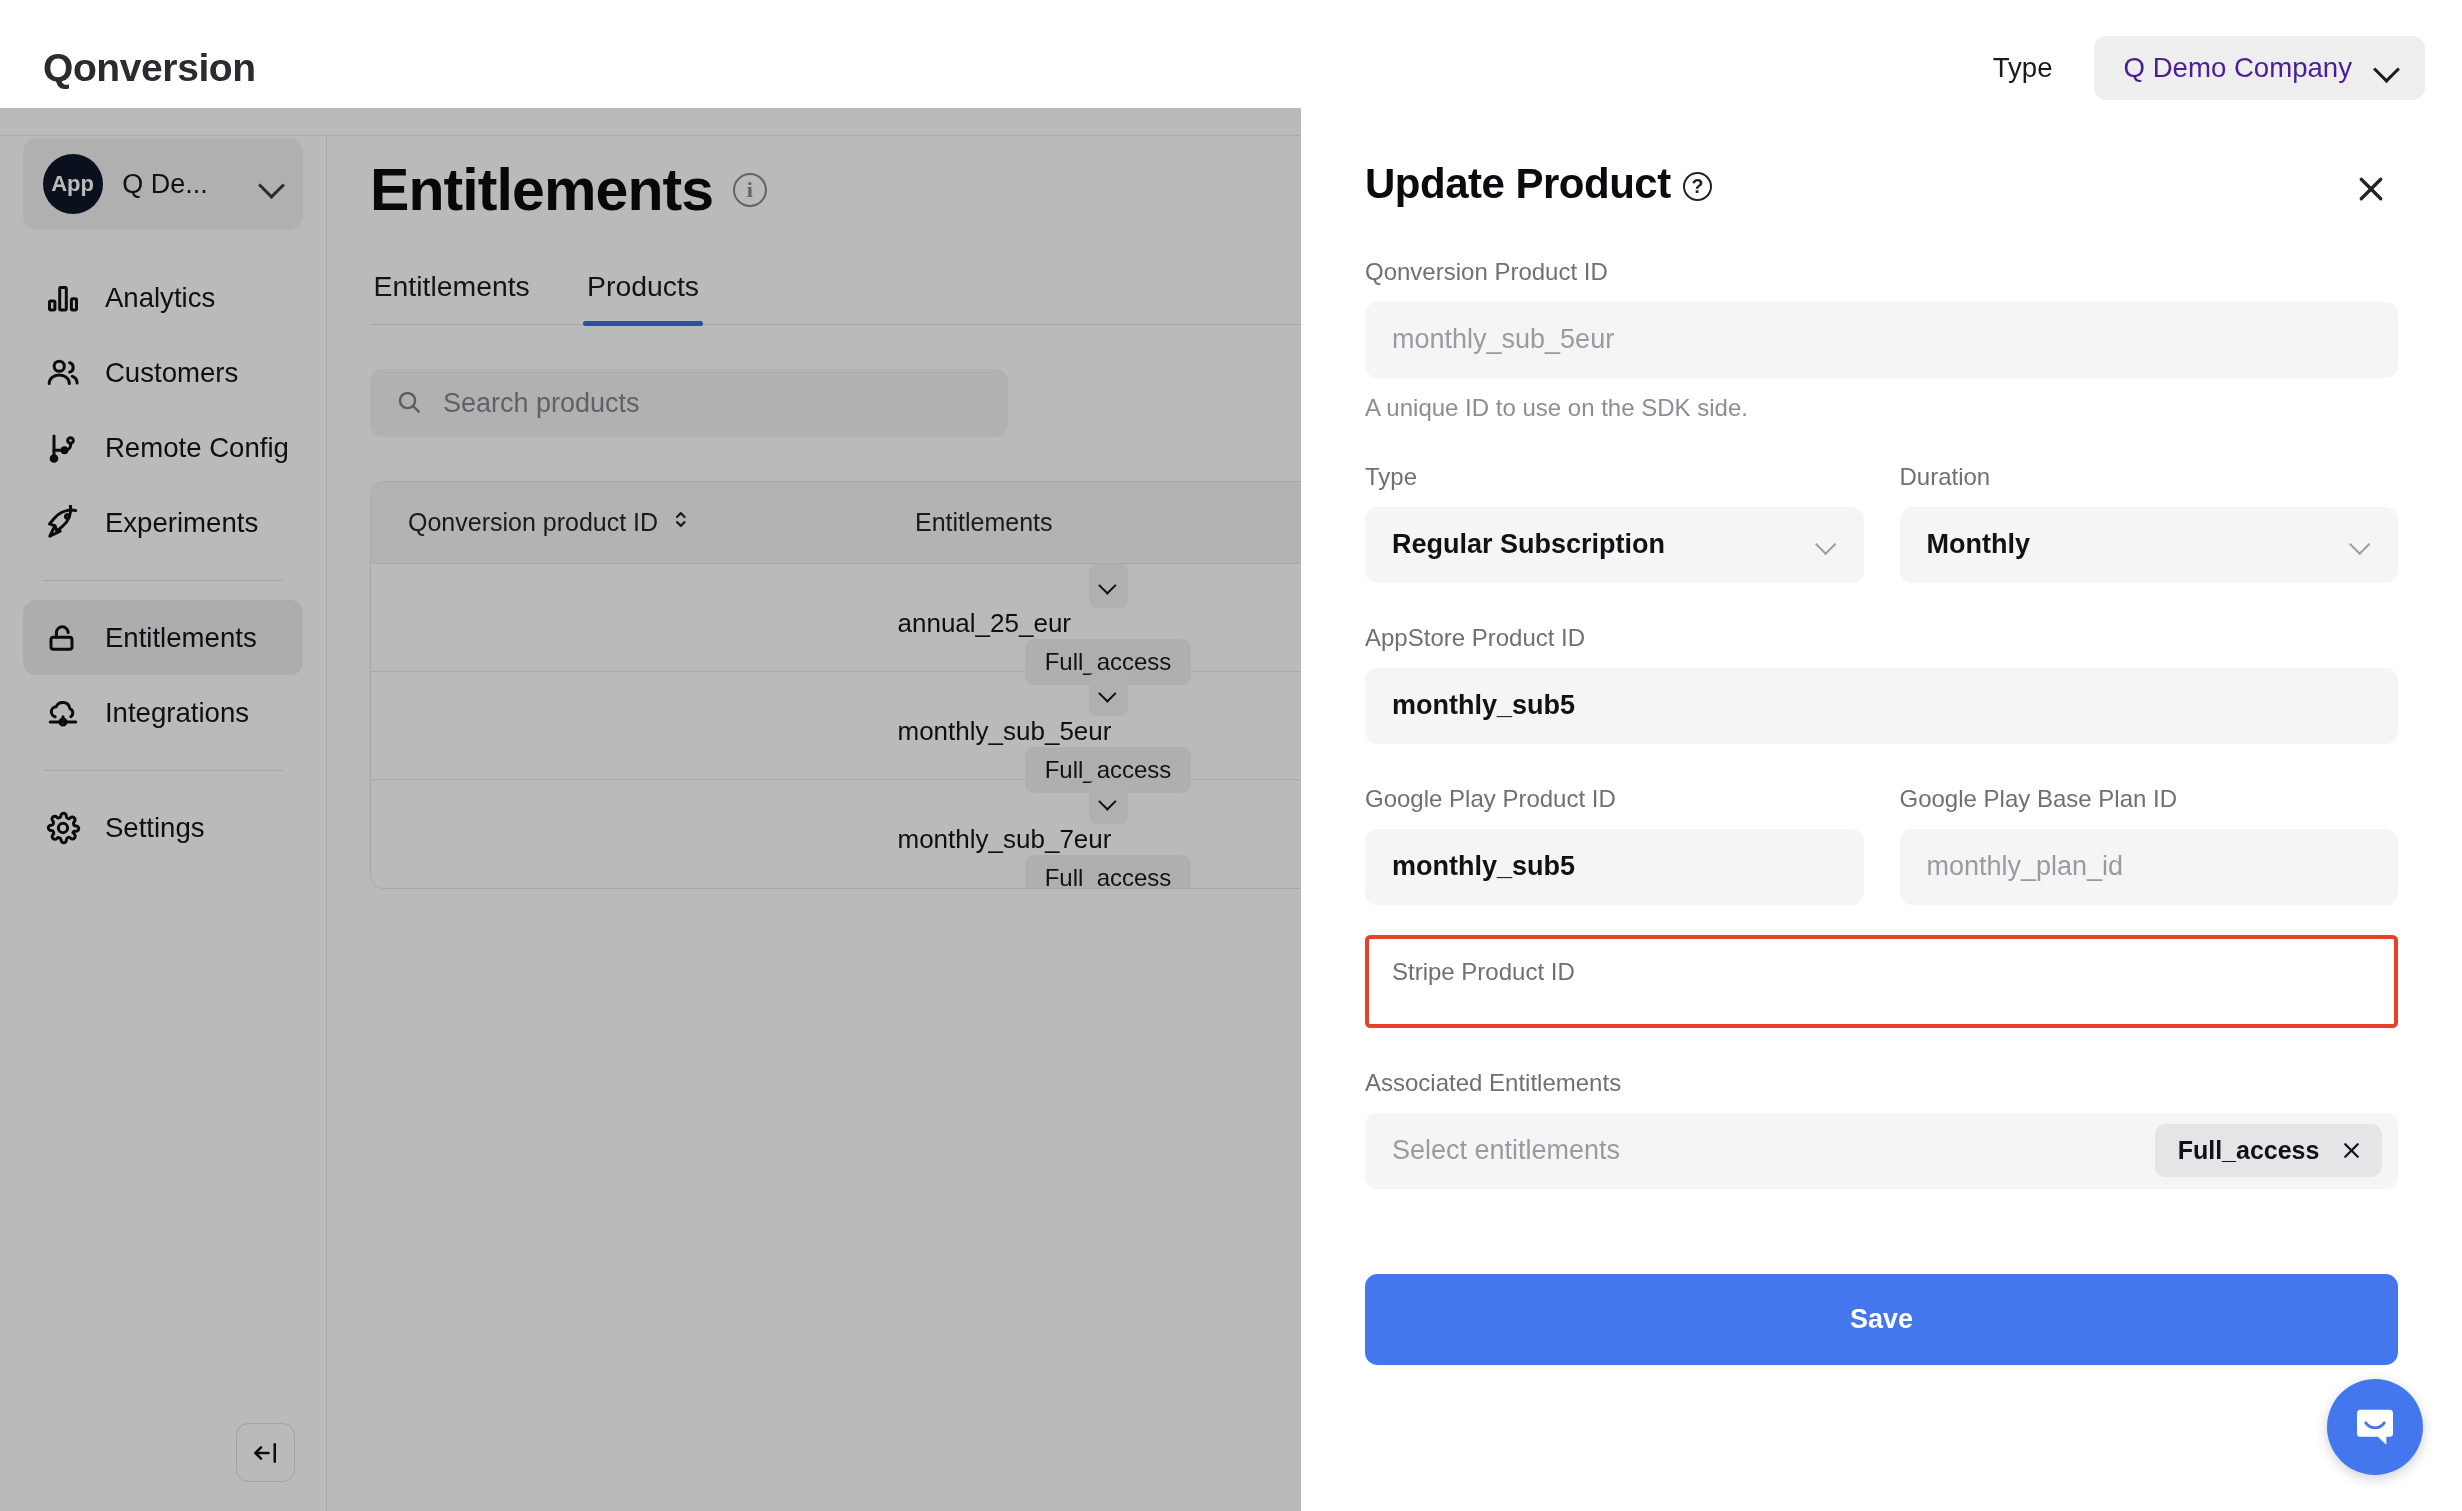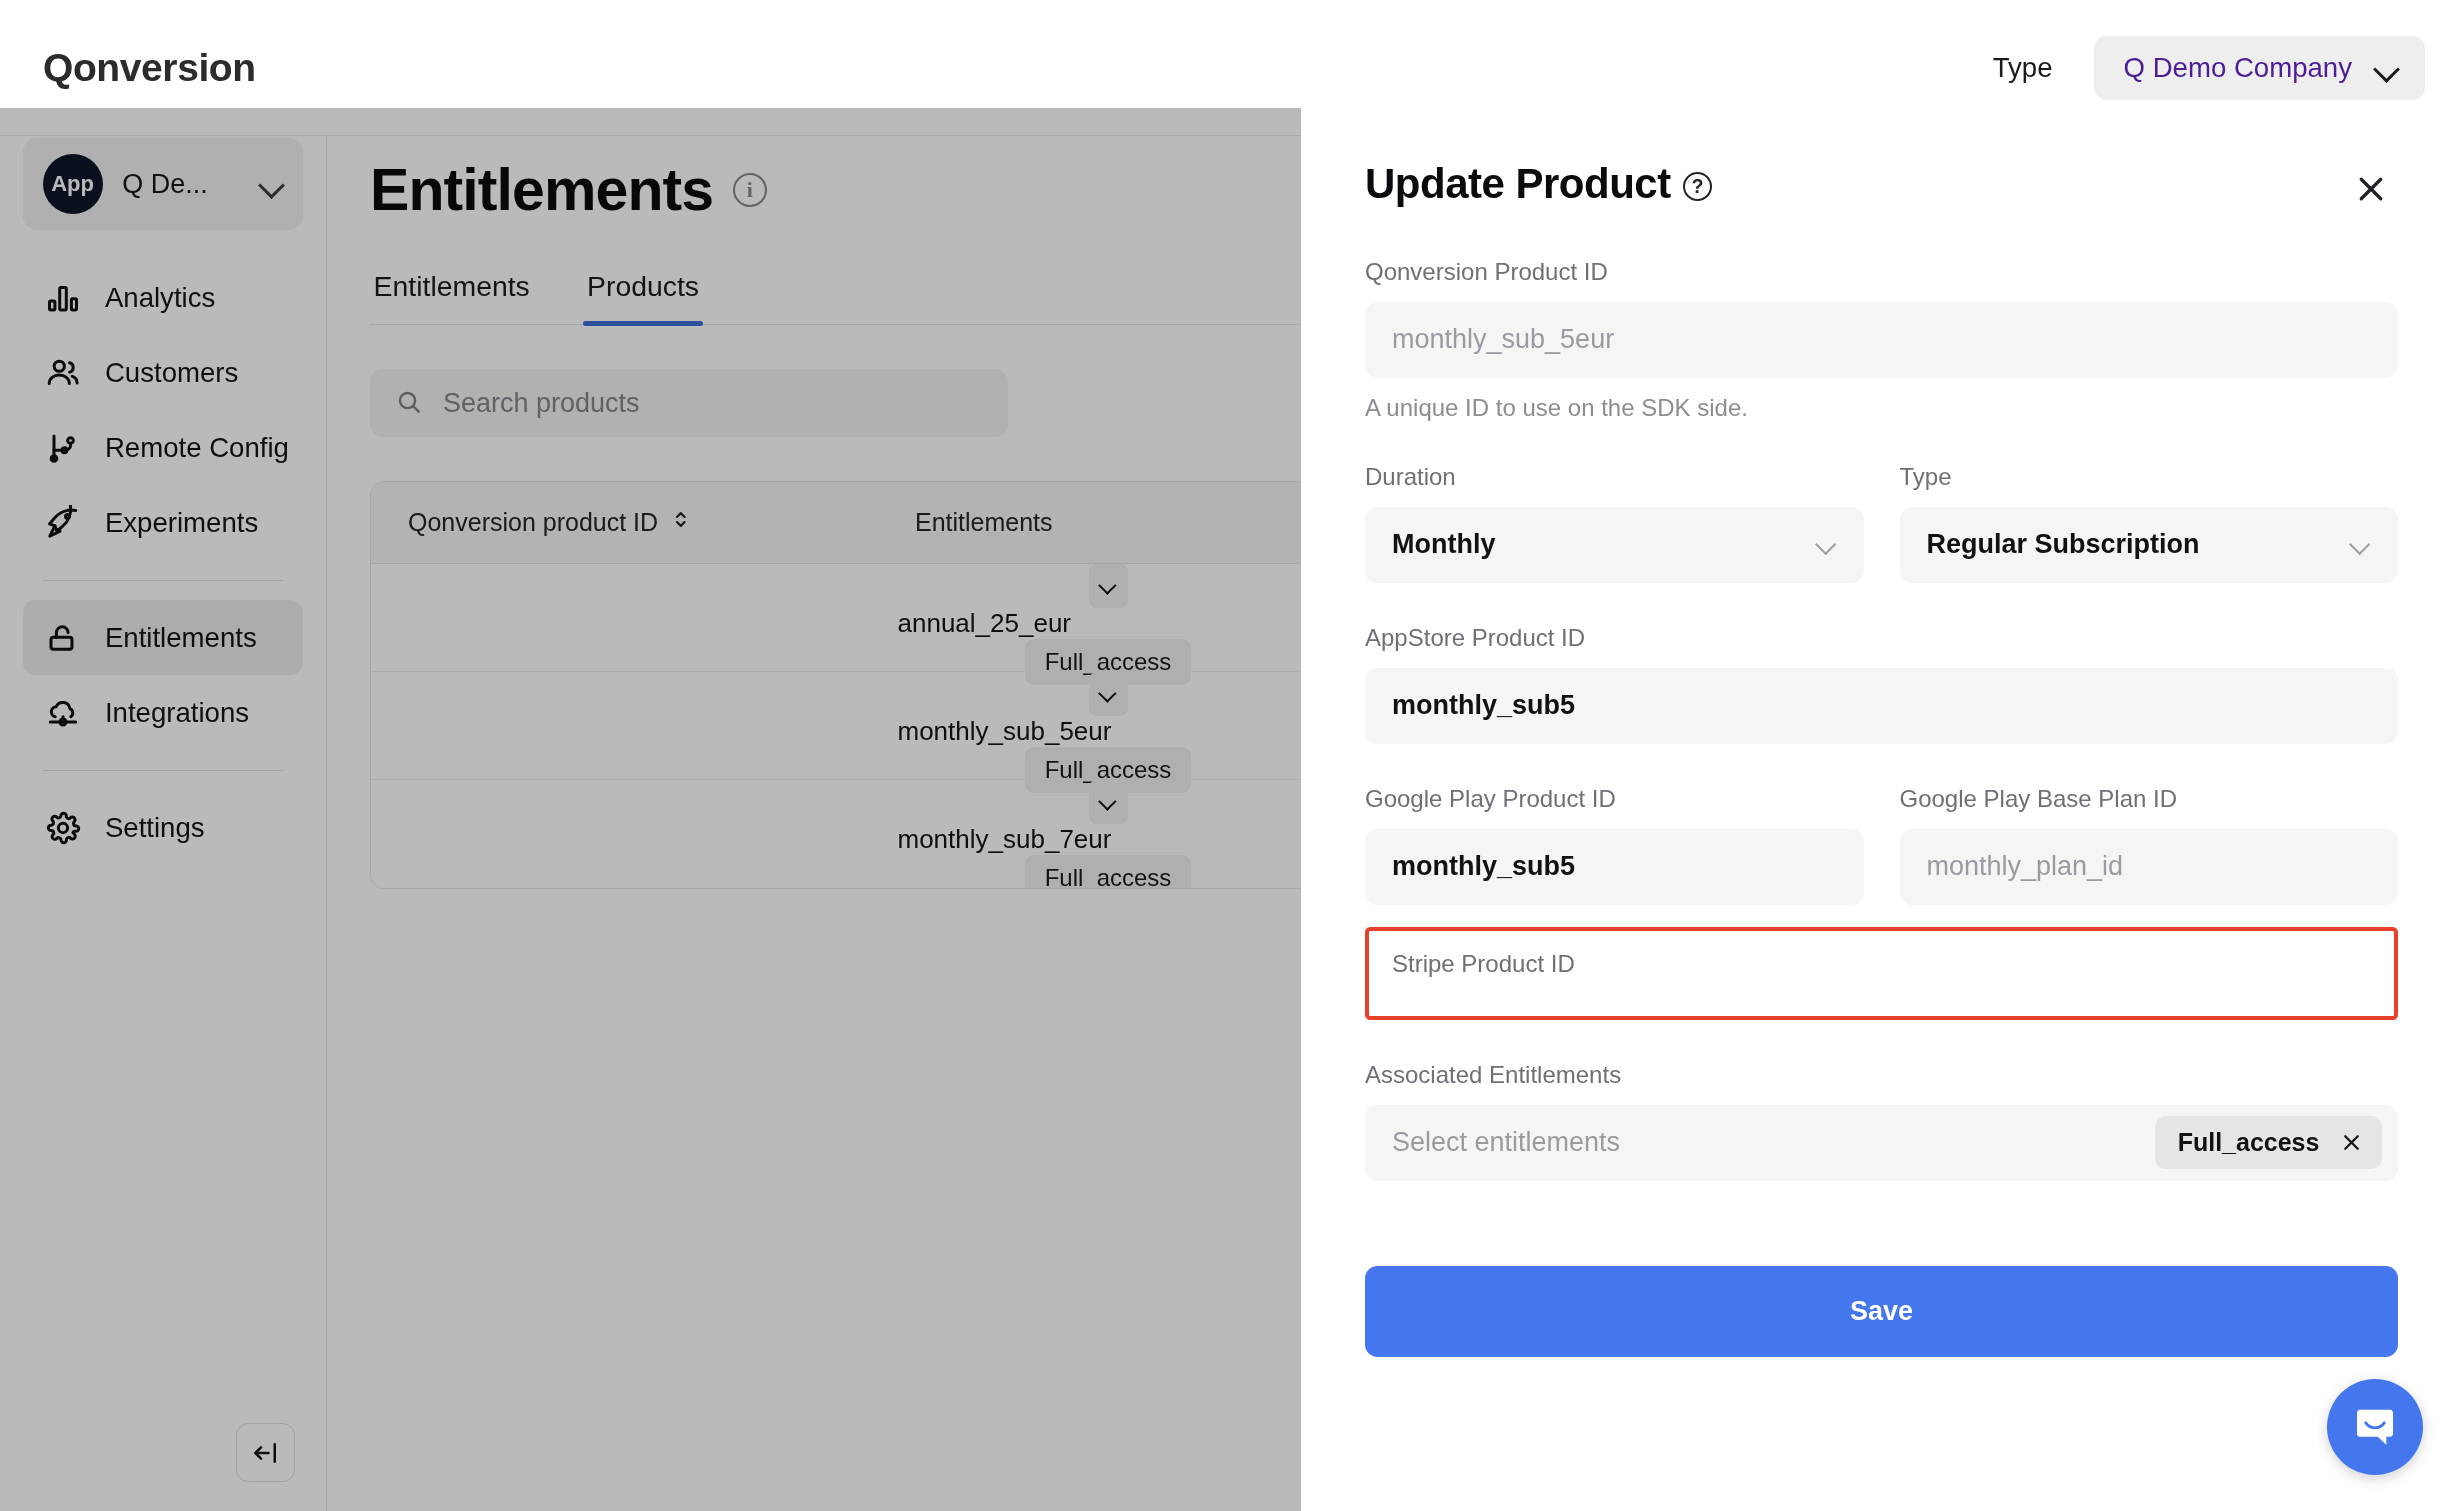--- a/index.html
+++ b/index.html
@@ -410,21 +410,21 @@
     margin-left: auto;
     color: #9b9ba3;
     width: 19.6px; height: 19.6px;
   }
   .select .chev::before {
     left: 0.9px; top: 1.8px; width: 13.3px; height: 13.3px;
     border-right-width: 2.7px; border-bottom-width: 2.7px;
   }
 
   .highlight-box {
-    margin-top: 22px;
+    margin-top: 30px;
     border: 4.4px solid #e8412a;
     border-radius: 5.3px;
     padding: 19.6px 23px 23px 23px;
   }
   .highlight-box .field-label { margin-bottom: 14.2px; }
 
   .multiselect {
     min-height: 76px;
     background: #f5f5f6;
     border-radius: 12.4px;
@@ -688,30 +688,30 @@
     </div>
 
     <div class="field">
       <div class="field-label">Qonversion Product ID</div>
       <div class="input empty">monthly_sub_5eur</div>
       <div class="help-text">A unique ID to use on the SDK side.</div>
     </div>
 
     <div class="row2">
       <div class="col">
+        <div class="field-label">Type</div>
+        <div class="select">
+          <span>Regular Subscription</span>
+          <span class="chev"></span>
+        </div>
+      </div>
+      <div class="col">
         <div class="field-label">Duration</div>
         <div class="select">
           <span>Monthly</span>
-          <span class="chev"></span>
-        </div>
-      </div>
-      <div class="col">
-        <div class="field-label">Type</div>
-        <div class="select">
-          <span>Regular Subscription</span>
           <span class="chev"></span>
         </div>
       </div>
     </div>
 
     <div class="field">
       <div class="field-label">AppStore Product ID</div>
       <div class="input filled">monthly_sub5</div>
     </div>
 

